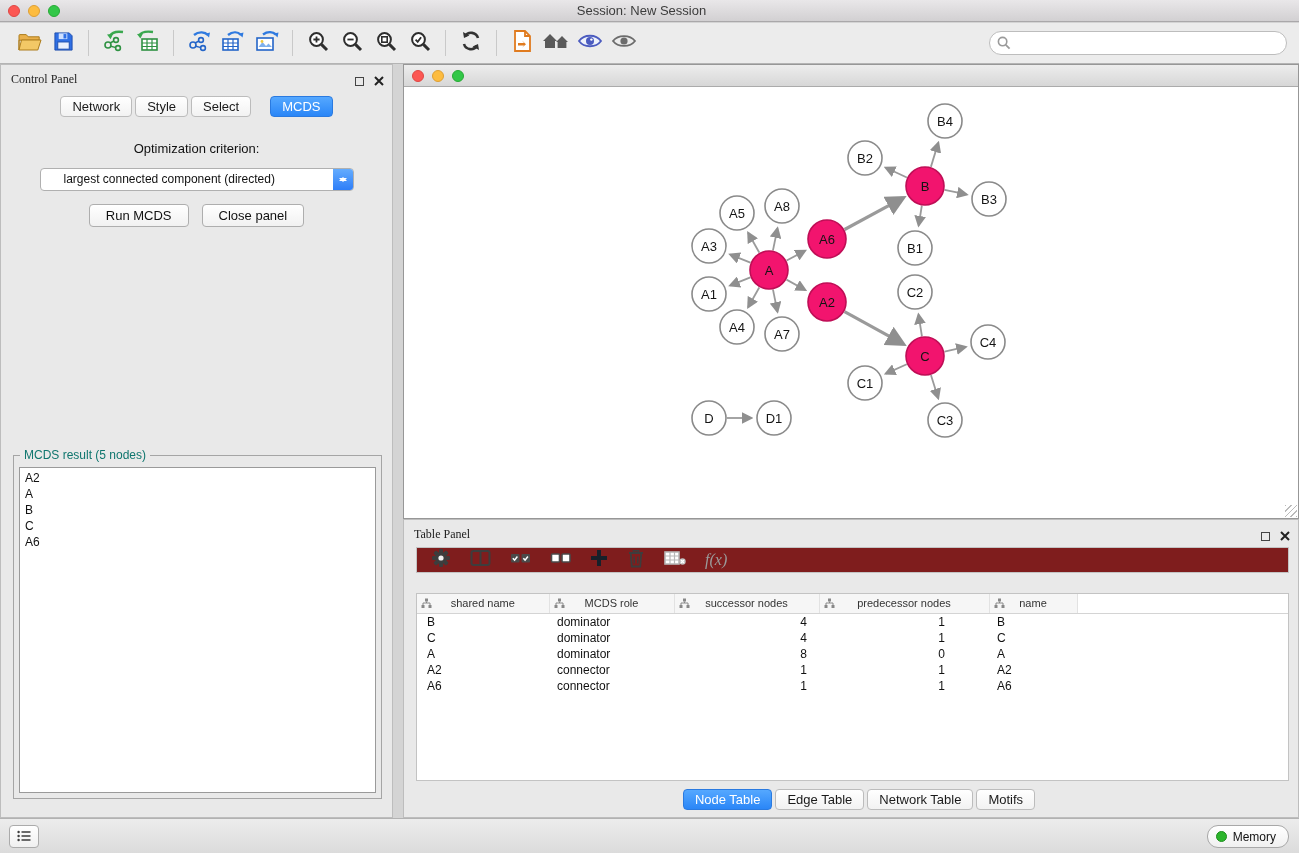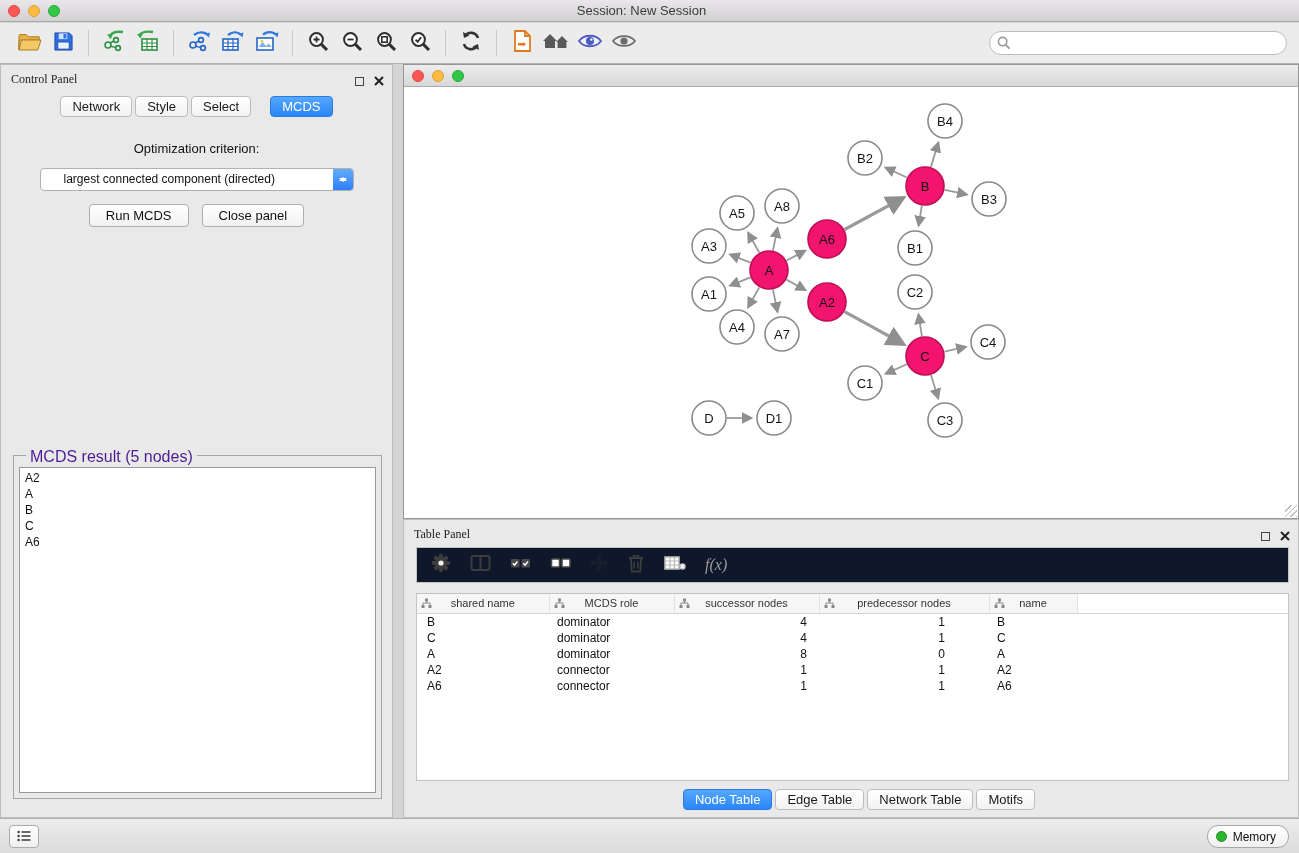--- a/index.html
+++ b/index.html
@@ -46,42 +46,42 @@
     background:linear-gradient(#64acfe,#2e7ef8); border-radius:0 3px 3px 0; }
   .stepper:before { content:""; position:absolute; left:6px; top:4px;
     border:4px solid transparent; border-bottom-color:#fff; }
   .stepper:after { content:""; position:absolute; left:6px; bottom:4px;
     border:4px solid transparent; border-top-color:#fff; }
   .btn-row { display:flex; justify-content:center; gap:13px; margin-top:13px; }
   .push-btn { font-size:13px; padding:3px 16px; background:linear-gradient(#ffffff,#f1f1f1);
     border:1px solid #aeaeae; border-radius:4px; color:#111; }
   .result-group { position:absolute; left:12px; right:10px; top:390px; bottom:18px;
     border:1px solid #a5a5a5; }
-  .result-legend { position:absolute; top:-8px; left:12px; background:#e9e9e9;
-    padding:0 4px; font-size:16px; color:#4c1d95; }
+  .result-legend { position:absolute; top:-8px; left:6px; background:#e9e9e9;
+    padding:0 4px; font-size:12px; color:#0f766e; }
   .result-list { position:absolute; left:5px; right:5px; top:11px; bottom:5px; background:#fff;
     border:1px solid #9a9a9a; overflow:auto; padding:2px 5px; font-size:12px;
     line-height:16px; color:#111; }
 
   
   .network-window { position:absolute; left:403px; top:64px; width:896px; height:455px;
     background:#fff; border:1px solid #979797; }
   .nw-titlebar { position:relative; height:22px;
     background:linear-gradient(#ededed,#d7d7d7); border-bottom:1px solid #ababab; }
   .nw-titlebar .title { position:absolute; left:0; right:0; top:3px; text-align:center;
     font-size:13px; color:#3c3c3c; }
   .nw-canvas { position:absolute; top:23px; left:0; right:0; bottom:0; background:#fff; overflow:hidden; }
   svg text.nlabel { font-family:"Liberation Sans", sans-serif; font-size:13px; fill:#141414; }
   .resize-grip { position:absolute; right:1px; bottom:1px; width:12px; height:12px;
     background:repeating-linear-gradient(135deg,#bbb 0 1px,transparent 1px 4px); }
 
   
   .table-panel { position:absolute; left:403px; top:519px; width:896px; height:299px;
     background:#e9e9e9; border:1px solid #bdbdbd; }
-  .tp-toolbar { position:absolute; left:12px; right:9px; top:27px; height:36px; background:#0f172a;
+  .tp-toolbar { position:absolute; left:12px; right:9px; top:27px; height:26px; background:#7f1d1d;
     border:1px solid #c3c3c3; display:flex; align-items:center; gap:19px; padding-left:14px; }
   .fx { font-family:"Liberation Serif", serif; font-style:italic; font-size:16px; color:#9b9b9b; }
   .table-wrap { position:absolute; left:12px; right:9px; top:73px; bottom:36px; background:#fff;
     border:1px solid #c3c3c3; overflow:hidden; }
   table.node-table { width:100%; border-collapse:collapse; table-layout:fixed; }
   .node-table th { height:19px; background:#f6f6f6; border-bottom:1px solid #d4d4d4;
     border-right:1px solid #e2e2e2; font-weight:normal; font-size:11px; color:#333;
     position:relative; text-align:center; }
   .node-table th.filler { background:#fff; border-right:none; }
   .node-table th .col-icon { position:absolute; left:4px; top:4px; }

